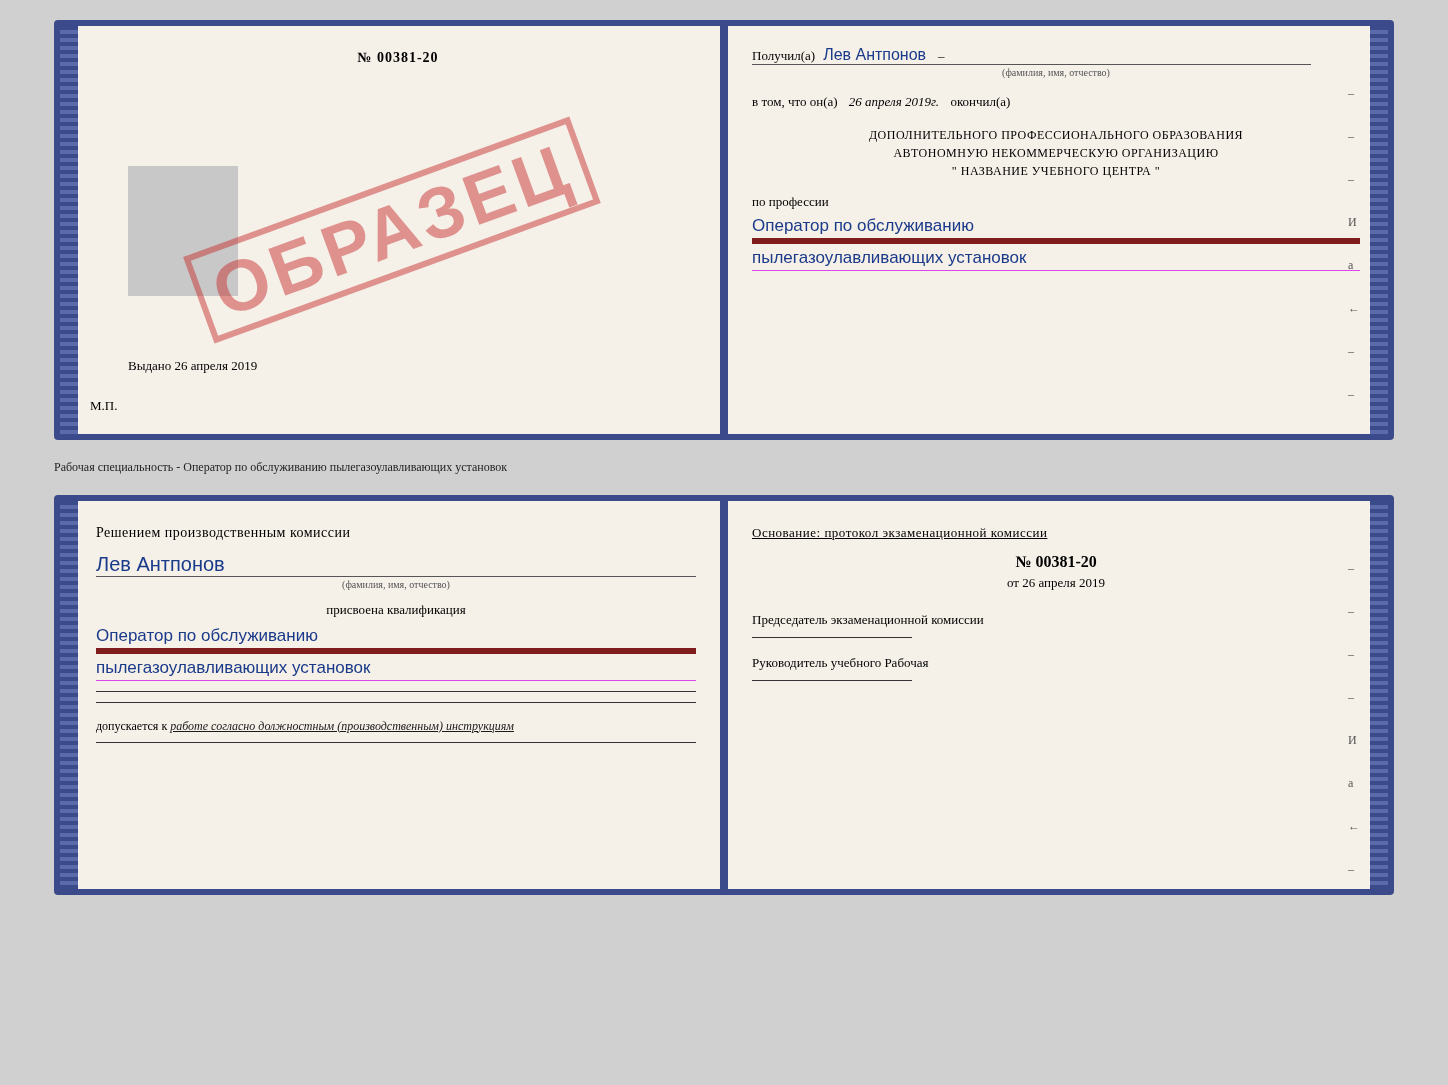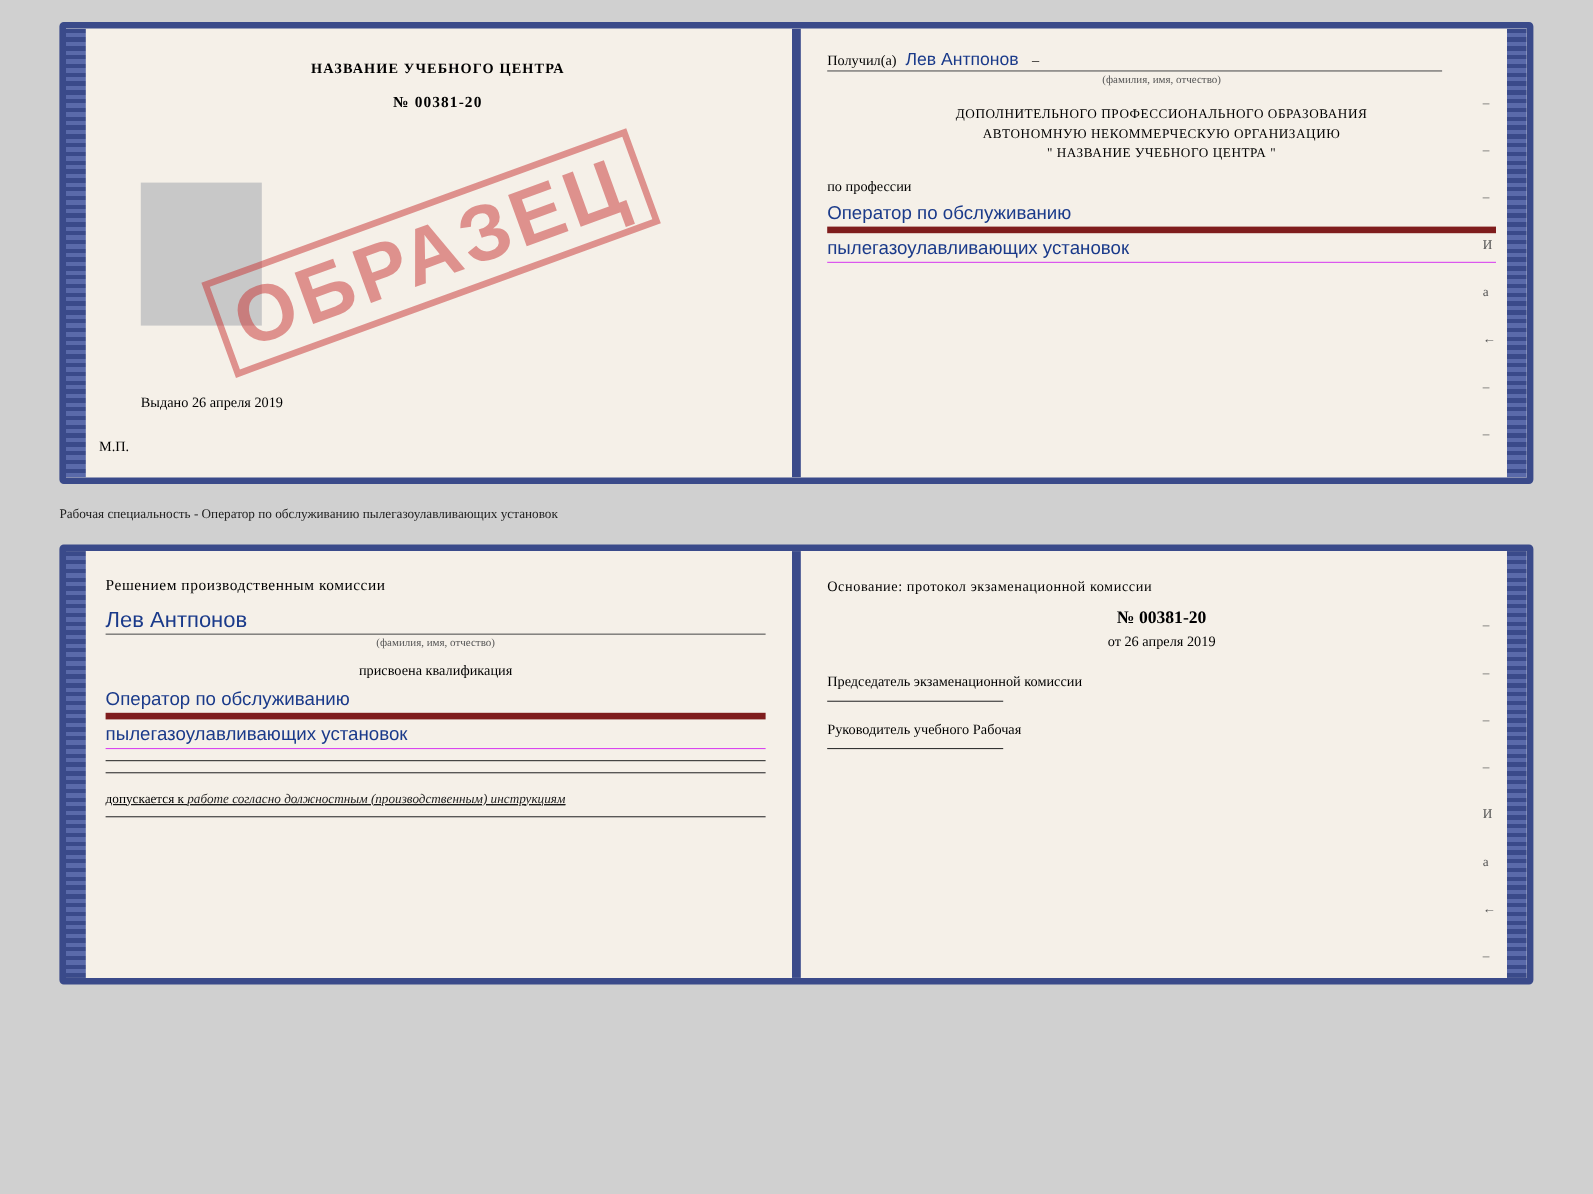--- a/index.html
+++ b/index.html
@@ -288,34 +288,34 @@
     .blank-line {
       border-bottom: 1px solid #333;
       width: 100%;
       display: block;
       margin: 10px 0;
     }
 
     .allow-label {
       font-size: 12px;
       margin-top: 16px;
-      text-decoration: underline;
     }
 
     .allow-value {
       font-style: italic;
       font-size: 12px;
       text-decoration: underline;
       color: #1a1a1a;
     }
 
     .right-content-block {
       font-size: 13px;
       margin-bottom: 12px;
       letter-spacing: 0.5px;
+      text-decoration: underline;
     }
 
     .protocol-number {
       font-size: 16px;
       font-weight: bold;
       text-align: center;
       margin: 12px 0 4px 0;
     }
 
     .protocol-date {
@@ -373,21 +373,20 @@
   </style>
 </head>
 <body>
 
 <div class="document-container">
 
   <div class="cert-book">
     <div class="left-border"></div>
 
     <div class="cert-left" style="padding-left: 36px;">
-      <div class="center-title">НАЗВАНИЕ УЧЕБНОГО ЦЕНТРА</div>
 
       <div class="photo-placeholder"></div>
 
       <div class="sample-stamp">ОБРАЗЕЦ</div>
 
       <div class="cert-number">№ 00381-20</div>
 
       <div class="issued-date">
         <span>Выдано</span>
         <span>26 апреля 2019</span>
@@ -398,20 +397,25 @@
 
     <div class="cert-right">
       <div style="display: flex; align-items: baseline; gap: 4px; margin-bottom: 0;">
         <span style="font-size: 13px;">Получил(а)</span>
         <span class="recipient-name">Лев Антпонов</span>
         <span style="font-size: 13px; margin-left: 8px;">–</span>
       </div>
       <div style="border-bottom: 1px solid #555; width: 92%; margin-bottom: 2px;"></div>
       <div class="fio-label">(фамилия, имя, отчество)</div>
 
+      <div class="date-line">
+        <span>в том, что он(а)</span>
+        <span style="font-style: italic; margin: 0 8px;">26 апреля 2019г.</span>
+        <span>окончил(а)</span>
+      </div>
 
       <div class="org-block">
         <div>ДОПОЛНИТЕЛЬНОГО ПРОФЕССИОНАЛЬНОГО ОБРАЗОВАНИЯ</div>
         <div>АВТОНОМНУЮ НЕКОММЕРЧЕСКУЮ ОРГАНИЗАЦИЮ</div>
         <div>"   НАЗВАНИЕ УЧЕБНОГО ЦЕНТРА   "</div>
       </div>
 
       <div class="profession-label">по профессии</div>
       <span class="profession-value">Оператор по обслуживанию</span>
       <span class="profession-value2">пылегазоулавливающих установок</span>

